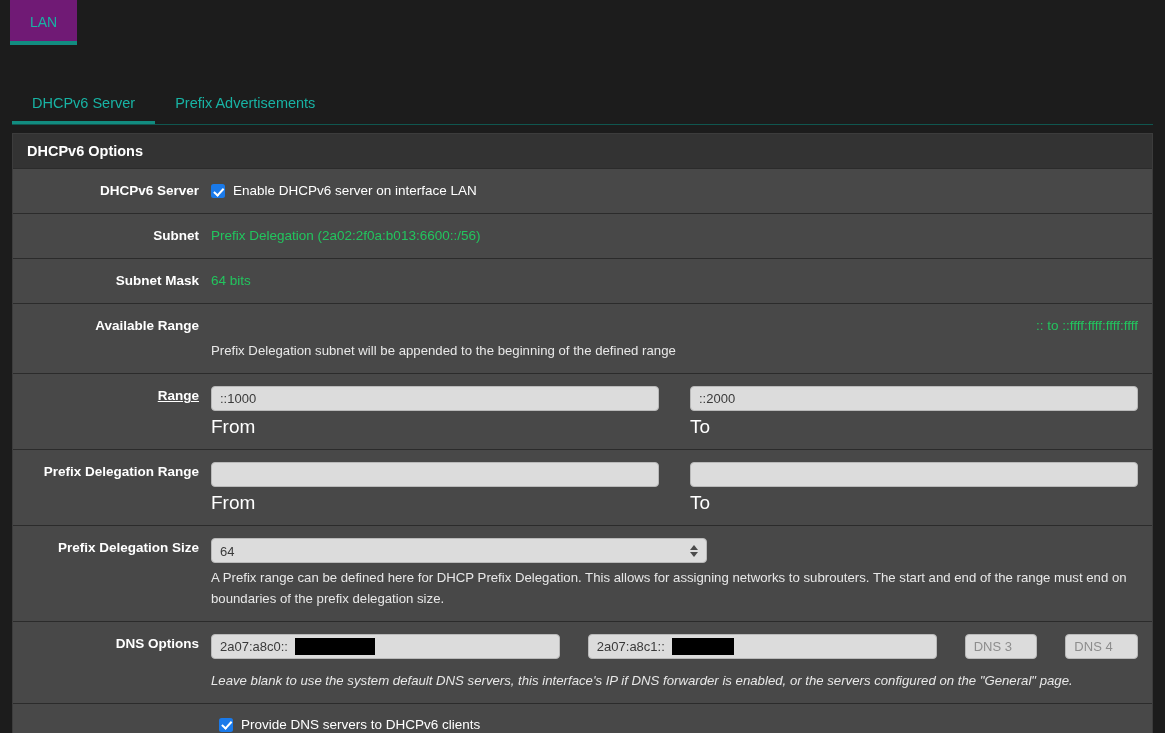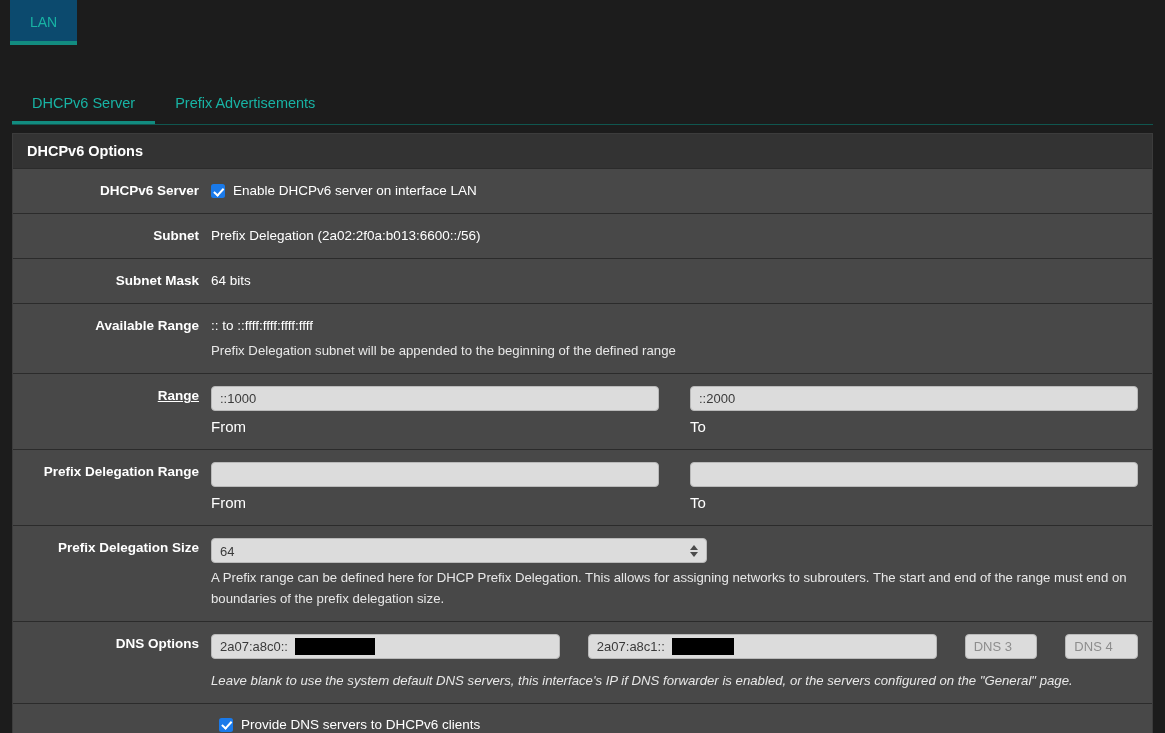--- a/index.html
+++ b/index.html
@@ -16,21 +16,21 @@
   
   .iface-tabbar {
     height: 55px;
     background: #1c1c1c;
     display: flex;
     align-items: flex-start;
     padding-left: 10px;
   }
   .iface-tab {
     position: relative;
-    background: #0c4a6e;
+    background: #701a75;
     color: #18b3a4;
     font-size: 14px;
     padding: 14px 20px 12px 20px;
     min-width: 66px;
     text-align: center;
     cursor: pointer;
     height: 45px;
   }
   .iface-tab .underline {
     position: absolute;
@@ -107,21 +107,21 @@
     text-decoration: underline;
   }
   .row-body {
     flex: 1;
     padding: 12px 14px 12px 0;
     color: #ffffff;
     font-size: 13.5px;
     line-height: 20px;
     min-width: 0;
   }
-  .static-val { color: #ffffff; font-size: 13.5px; }
+  .static-val { color: #22c55e; font-size: 13.5px; text-align: right; }
   .help {
     color: #e8e8e8;
     font-size: 13.2px;
     line-height: 21px;
     margin-top: 4px;
   }
 
   
   .check-line {
     display: flex;
@@ -162,21 +162,21 @@
     color: #3a3a3a;
     font-family: "Liberation Sans", sans-serif;
     font-size: 13px;
     padding: 5px 8px;
     height: 25px;
     outline: none;
   }
   .txt::placeholder { color: #8d8d8d; }
   .sub-caption {
     color: #ffffff;
-    font-size: 15px;
+    font-size: 19px;
     margin-top: 6px;
   }
 
   .sel-wrap {
     position: relative;
     width: 496px;
   }
   .sel {
     width: 100%;
     background: #dcdcdc;

